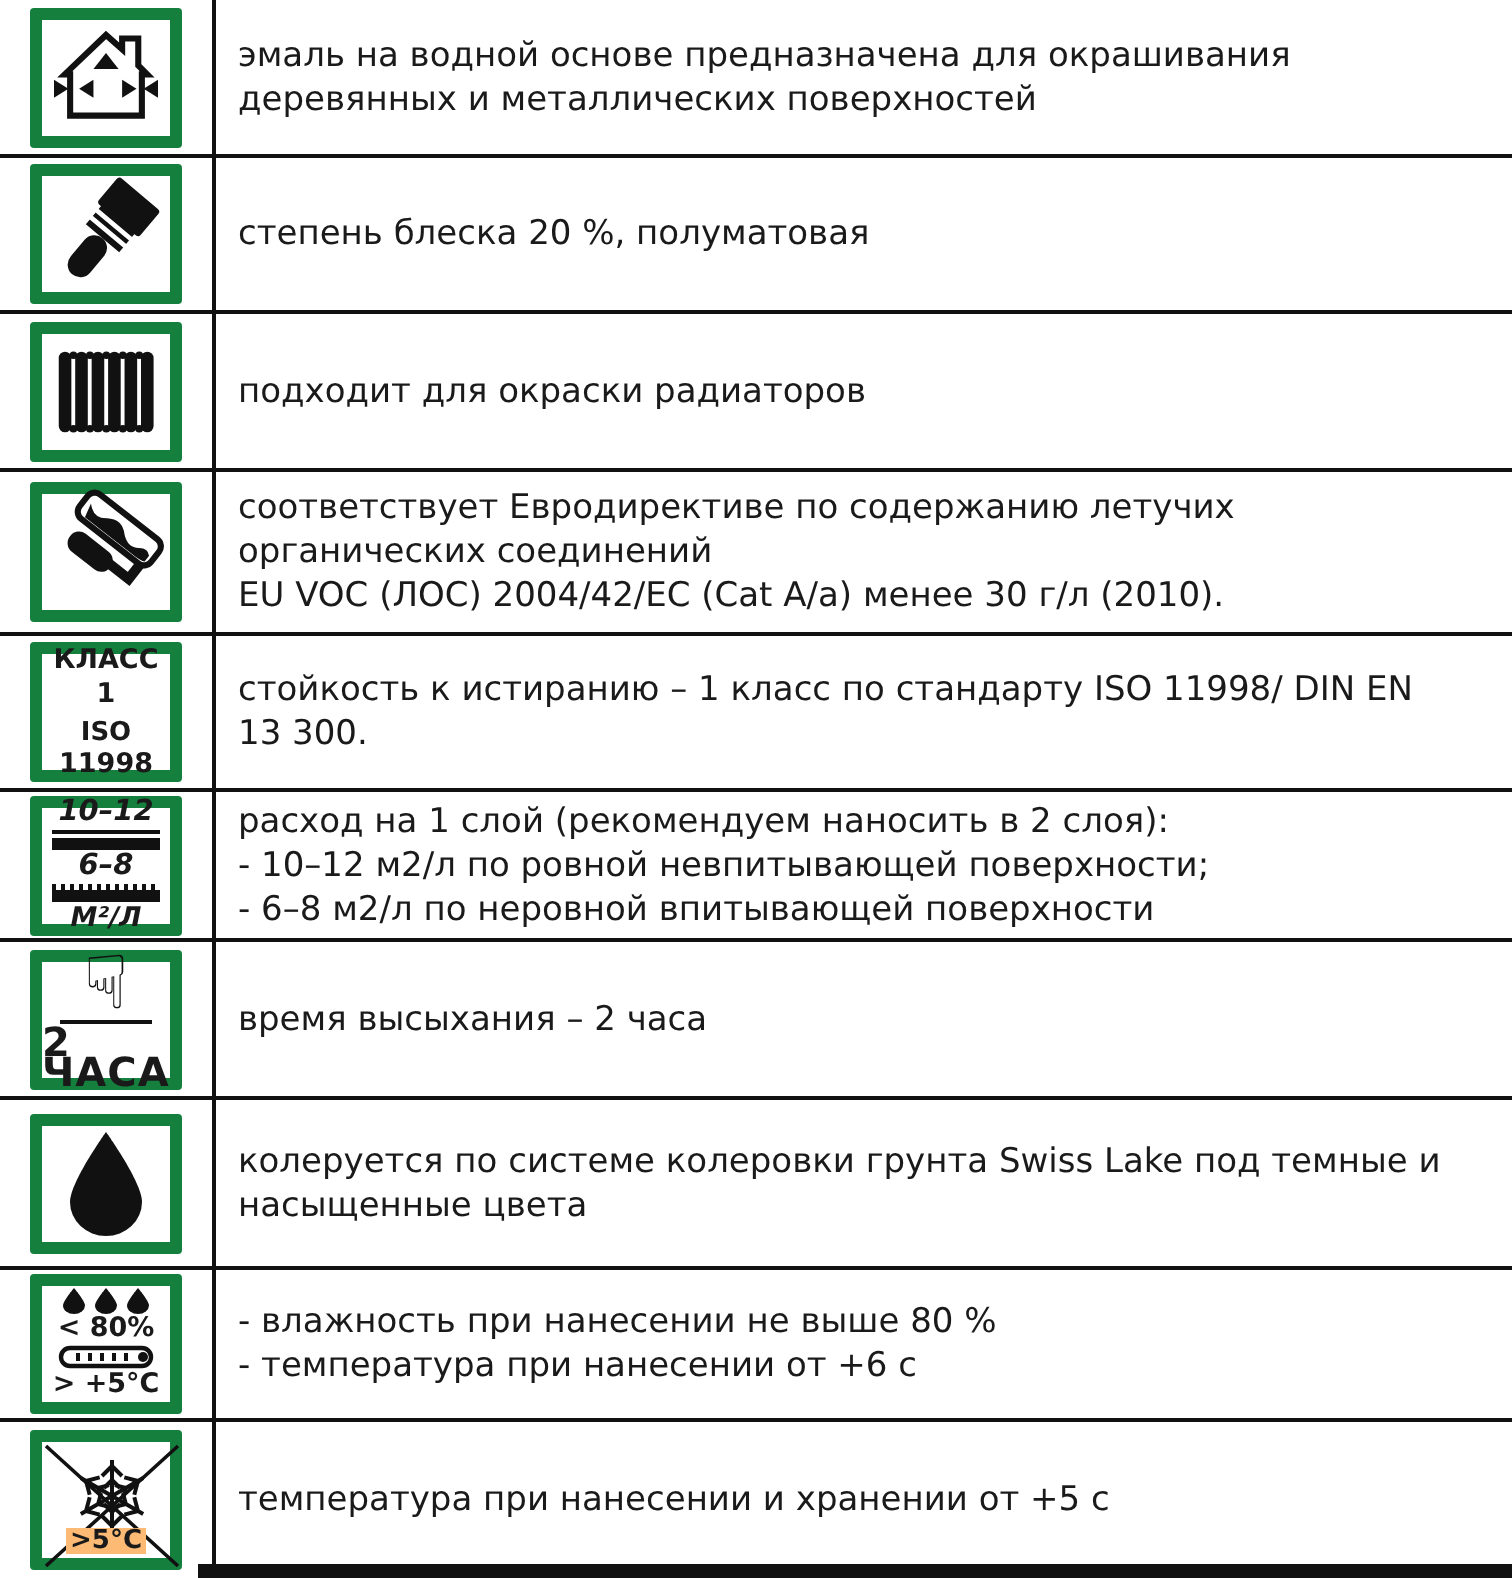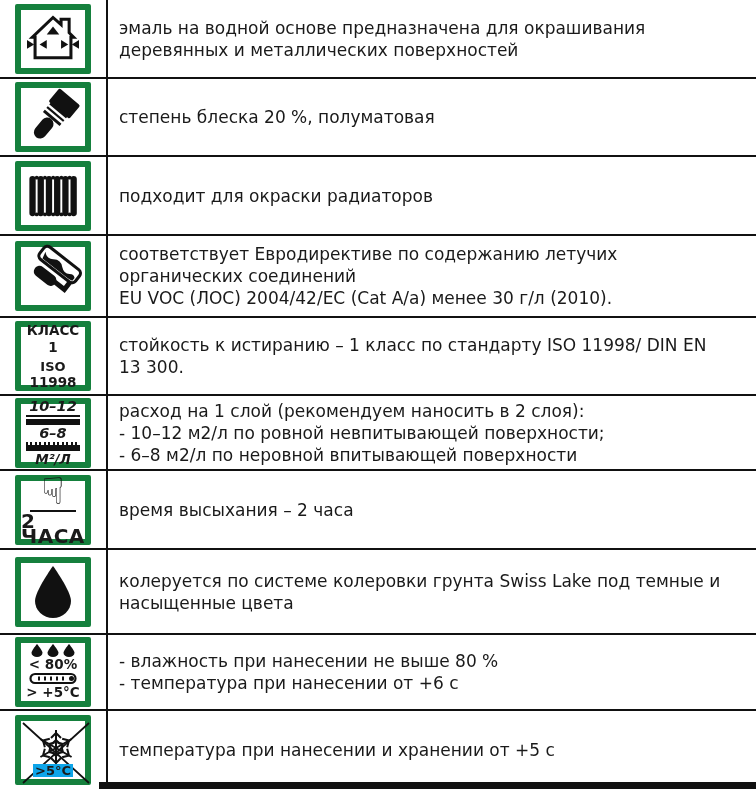--- a/index.html
+++ b/index.html
@@ -46,21 +46,21 @@
   .drying .hand{ font-size:37px; line-height:34px; color:#111; }
   .drying .touchline{ width:46px; height:2.5px; background:#111; margin:1px 0 2px 0; }
   .drying .dlabel{ font-size:20px; font-weight:bold; line-height:15px; letter-spacing:.5px; }
 
   
   .conds{ display:flex; flex-direction:column; align-items:center; }
   .conds .clabel{ font-size:13.5px; font-weight:bold; line-height:15px; }
 
   
   .frost-label{ position:absolute; bottom:2px; left:50%; transform:translateX(-50%);
-      font-size:13px; font-weight:bold; background:#0ea5e9; padding:0 2px; line-height:13px; }
+      font-size:13px; font-weight:bold; background:#fdba74; padding:0 2px; line-height:13px; }
 </style>
 </head>
 <body>
 
 <div class="sheet">
 
   <div class="row r1">
     <div class="cell-icon">
       <div class="icon-box">
         <svg width="58" height="52" viewBox="0 0 64 58">

